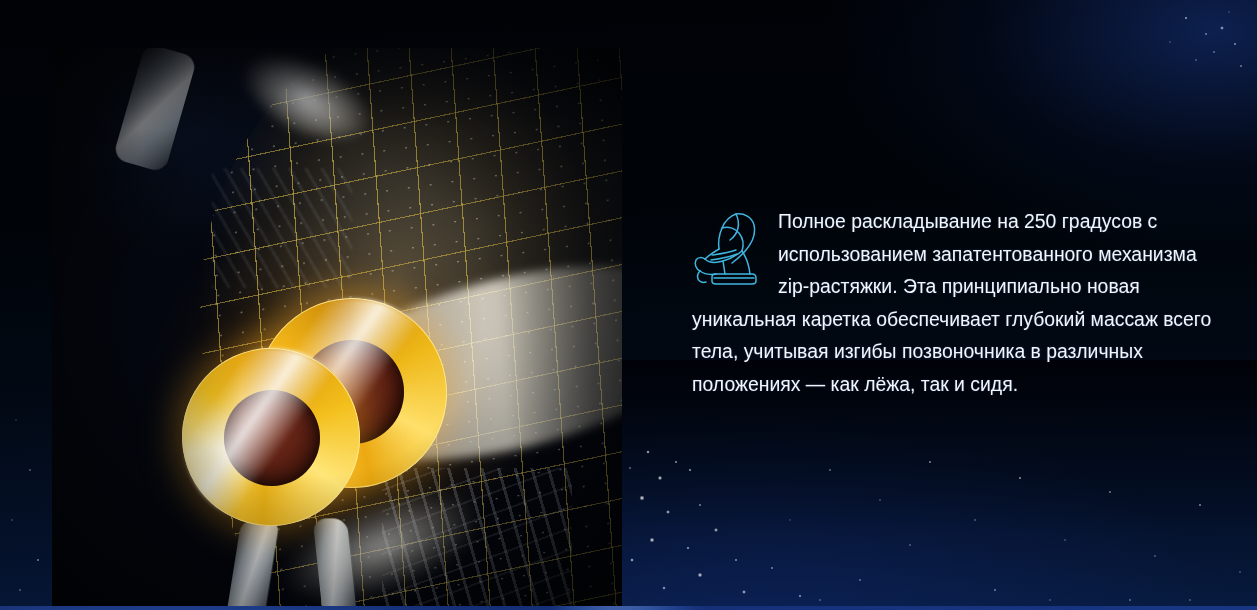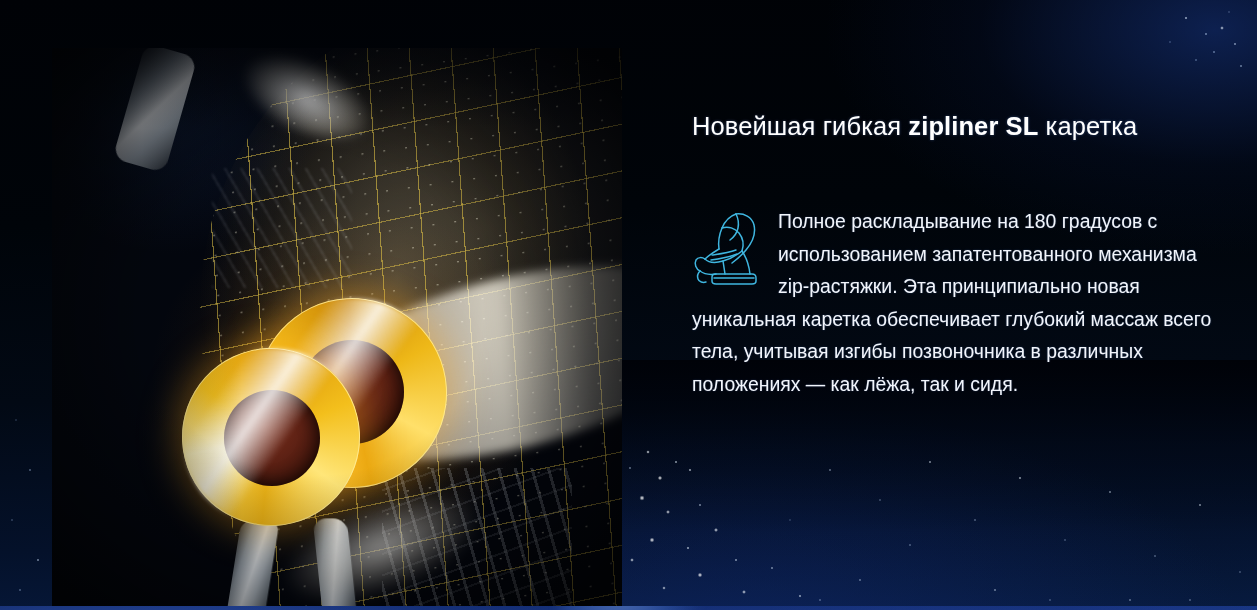--- a/index.html
+++ b/index.html
@@ -347,23 +347,20 @@
     <div class="ring ring-outer ring-a"></div>
     <div class="ring-hole hole-a"></div>
     <div class="ring-gloss" style="left:130px; top:300px; width:178px; height:178px;"></div>
 
     <div class="pi-spec3"></div>
     <div class="pi-vignette"></div>
   </div>
 
   <div class="content">
 
-    <div class="headline">
-      <span>Новейшая гибкая </span><b>zipliner SL</b><span> каретка</span>
-    </div>
 
     <div class="body-block">
       <span class="chair-icon">
         <svg viewBox="0 0 72 78" fill="none" xmlns="http://www.w3.org/2000/svg">
           <g stroke="#3fb6e0" stroke-width="1.5" stroke-linejoin="round" stroke-linecap="round">
 
             <path d="M44 5 C52 4 60 8 62 16 C64 25 60 34 54 41 C49 47 44 51 40 54"></path>
             <path d="M44 5 C38 7 33 12 30 19 C27 26 26 33 27 40"></path>
 
             <path d="M44 5 C46 9 47 14 46 19 C45 24 42 28 38 31"></path>
@@ -382,17 +379,17 @@
             <path d="M24 65 L60 65 C63 65 64 67 64 69 L64 72 C64 74 62 75 60 75 L24 75 C22 75 20 74 20 72 L20 68 C20 66 22 65 24 65 Z"></path>
             <path d="M22 69 L62 69"></path>
 
             <path d="M31 52 L33 65"></path>
             <path d="M50 42 C54 48 57 56 58 65"></path>
 
             <path d="M8 62 C6 64 5 67 6 70 C7 73 11 74 14 73"></path>
           </g>
         </svg>
       </span>
-      <span class="body-text">Полное раскладывание на 180 градусов с использованием запатентованного механизма zip-растяжки. Эта принципиально новая уникальная каретка обеспечивает глубокий массаж всего тела, учитывая изгибы позвоночника в различных положениях — как лёжа, так и сидя.</span>
+      <span class="body-text">Полное раскладывание на 250 градусов с использованием запатентованного механизма zip-растяжки. Эта принципиально новая уникальная каретка обеспечивает глубокий массаж всего тела, учитывая изгибы позвоночника в различных положениях — как лёжа, так и сидя.</span>
     </div>
 
   </div>
 </div>
 
 </body></html>

